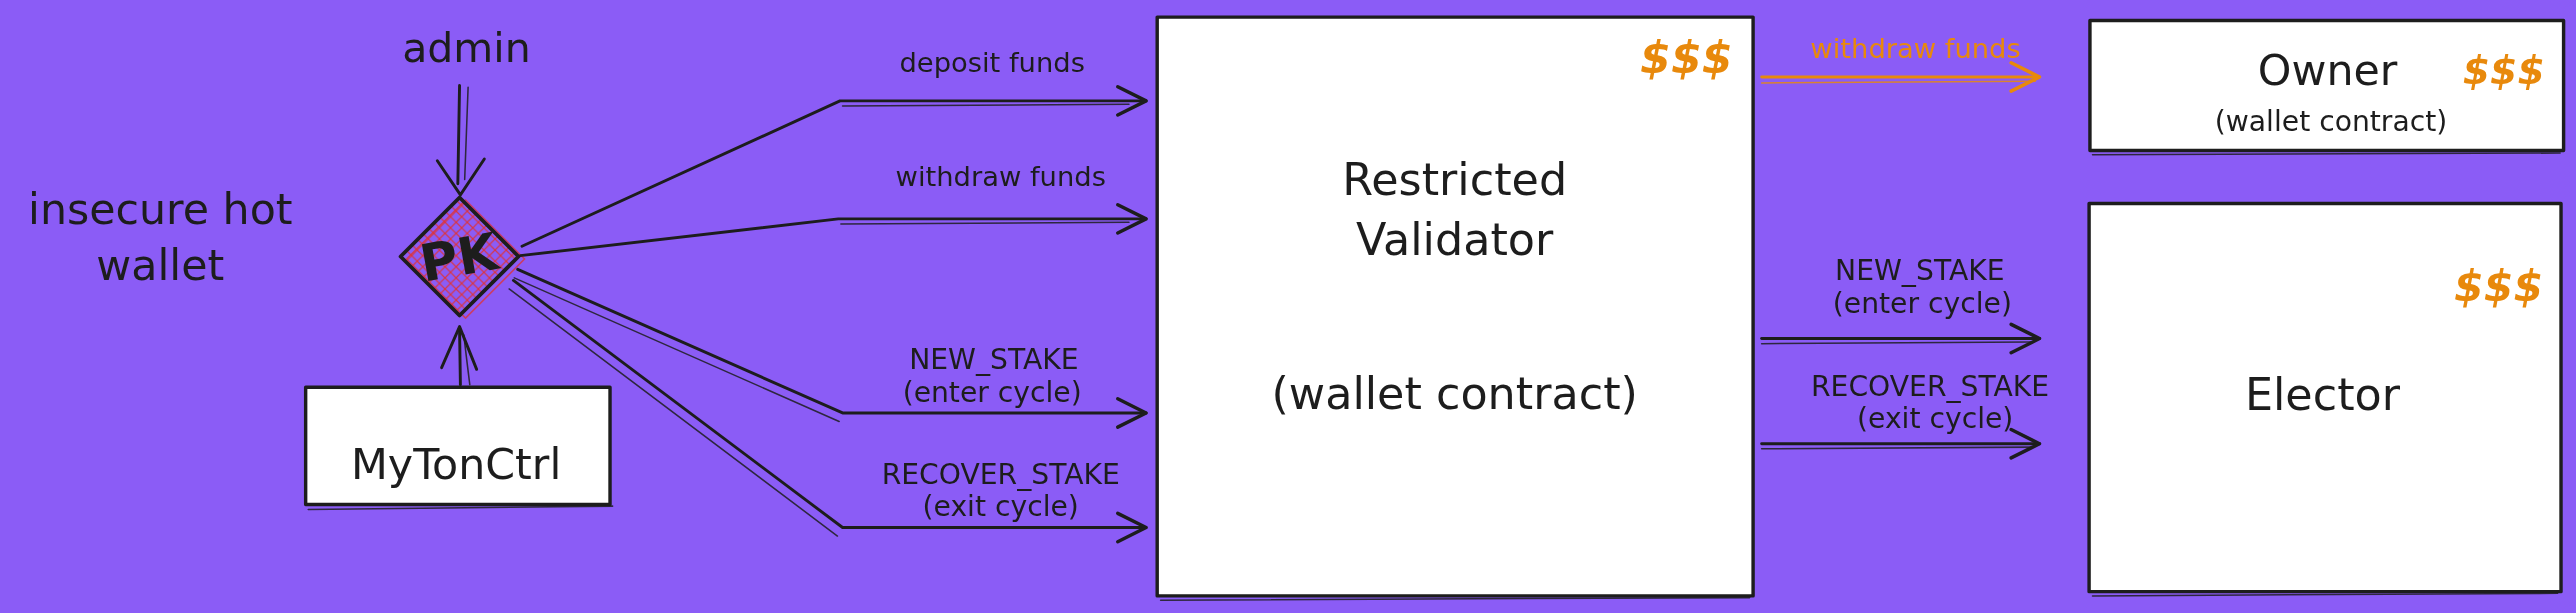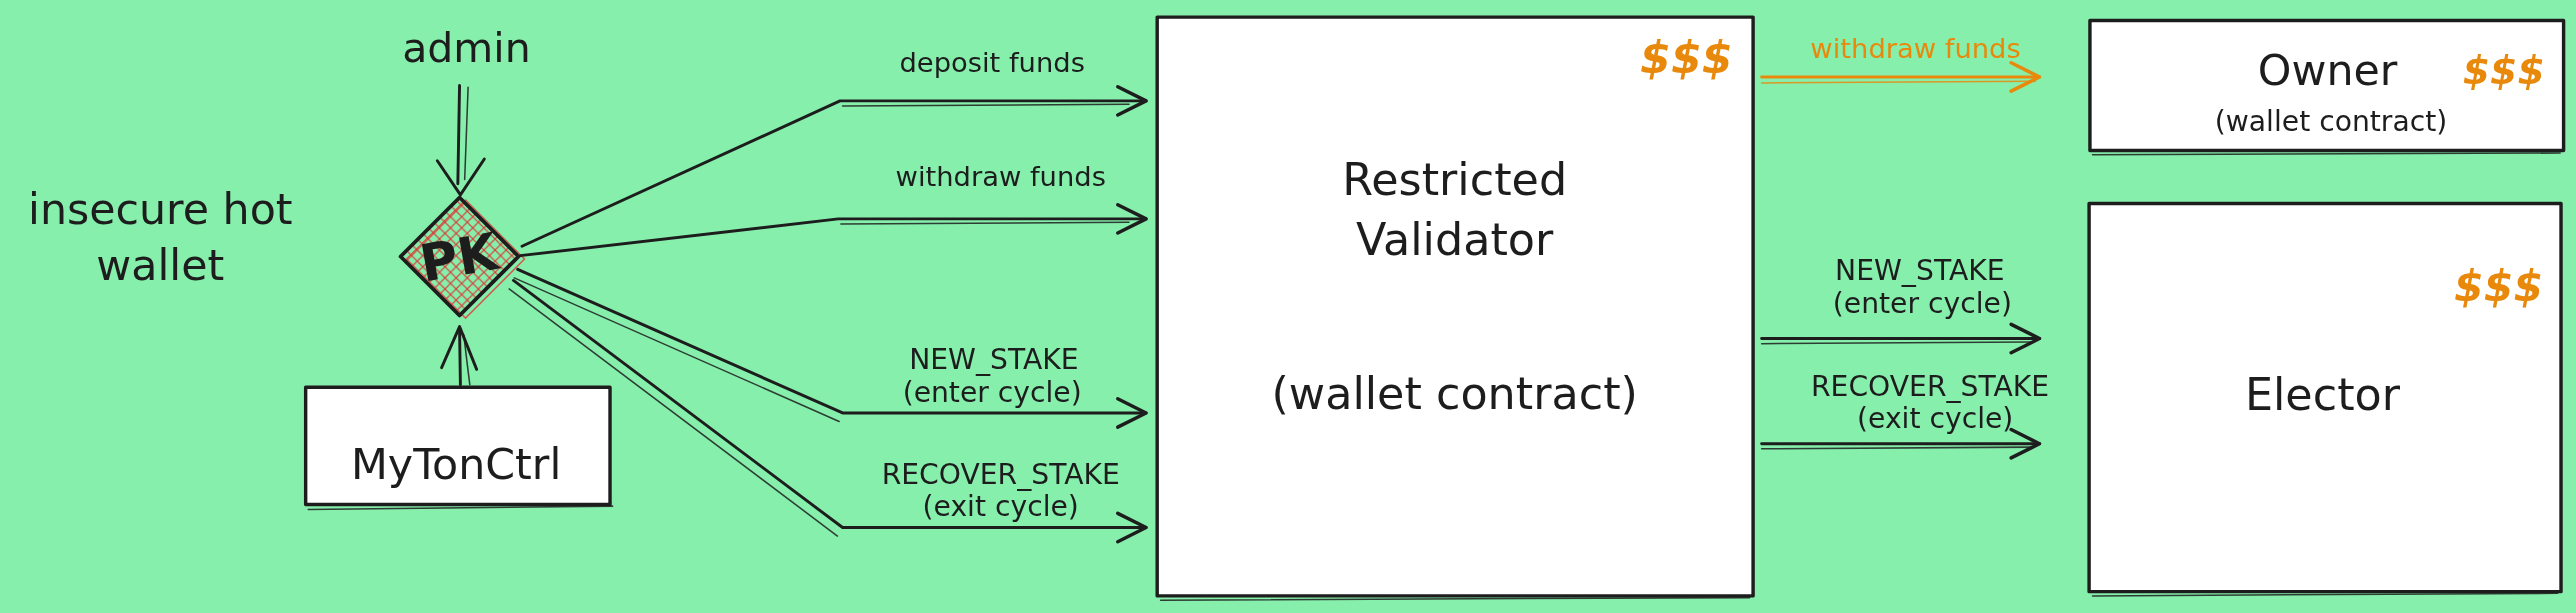--- a/index.html
+++ b/index.html
@@ -7,21 +7,21 @@
     padding: 0;
     background: #ffffff;
     width: 2576px;
     height: 613px;
     overflow: hidden;
   }
   .canvas-wrap {
     width: 2576px;
     height: 613px;
     position: relative;
-    background: #86efac;
+    background: #8b5cf6;
     text-align: right;
   }
   svg {
     display: block;
     font-family: "DejaVu Sans", "Liberation Sans", sans-serif;
   }
   .ink { stroke: #1d1d1d; fill: none; stroke-linecap: round; stroke-linejoin: round; }
   .sw-line { stroke-width: 3.4px; }
   .sw-ghost { stroke-width: 1.8px; opacity: 0.85; }
   .orange-stroke { stroke: #e8890c; fill: none; stroke-linecap: round; stroke-linejoin: round; }

